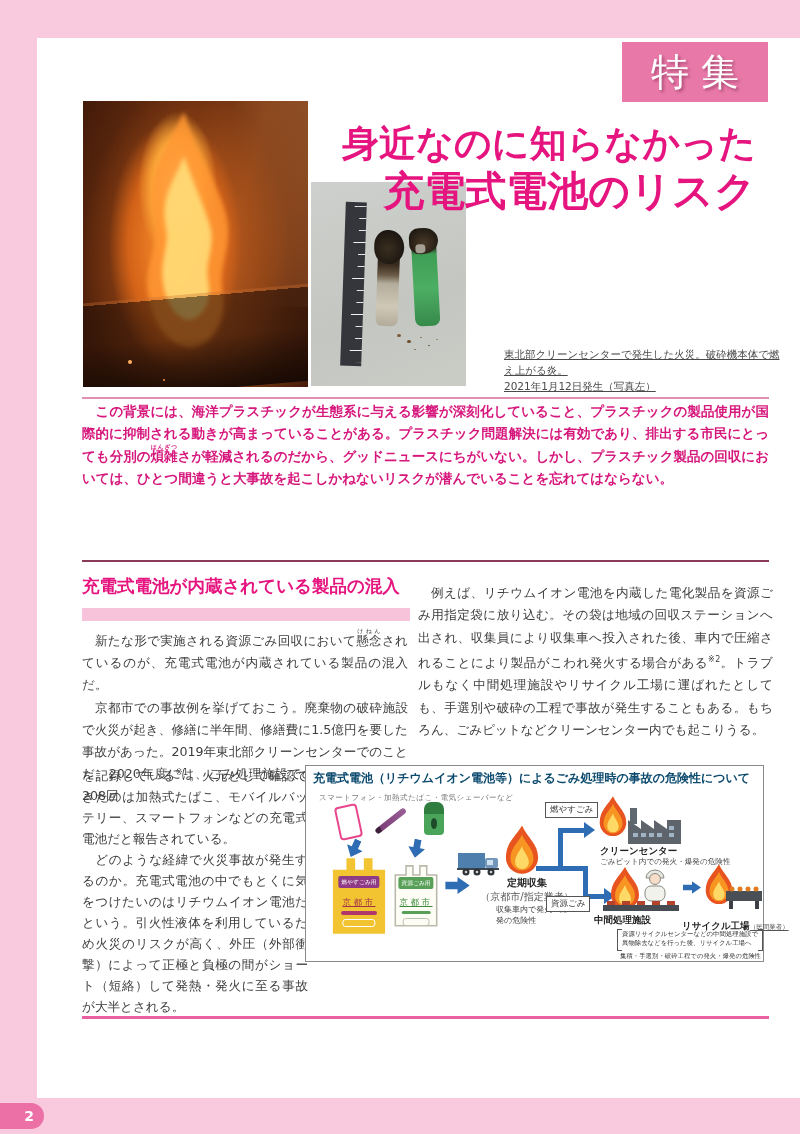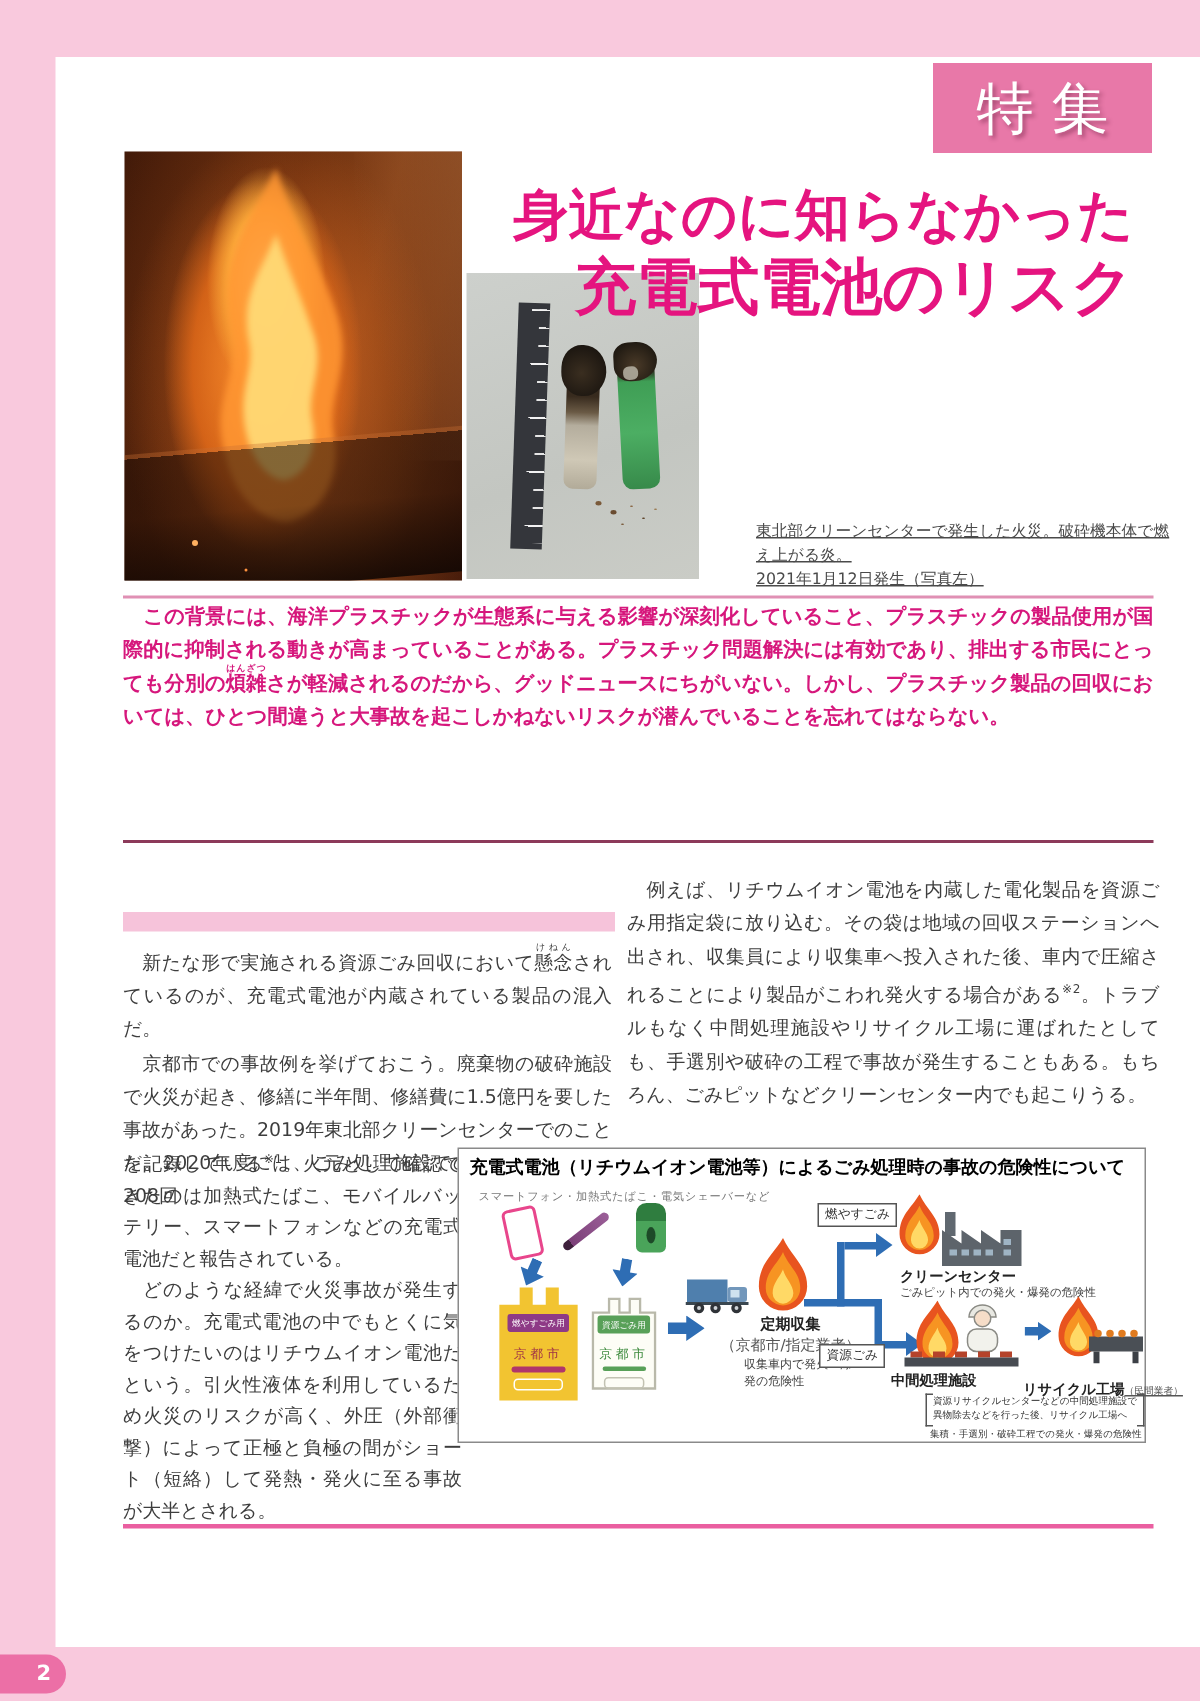--- a/index.html
+++ b/index.html
@@ -79,39 +79,39 @@
   .bodytext{color:#3d3d3d;font-size:12.6px;text-align:justify;}
   .bodytext p{margin:0;}
   .leftcol-top{left:82px;top:628px;width:326px;line-height:22.2px;}
   .leftcol-bottom{left:82px;top:762px;width:226px;line-height:21px;}
   .rightcol{left:418px;top:582px;width:355px;line-height:22.3px;}
   .sup{font-size:8px;vertical-align:super;}
 
   
   .diagram{left:305px;top:765px;width:459px;height:197px;background:#fff;border:1px solid #8a8a8a;box-sizing:border-box;z-index:3;}
   .diagram .abs{position:absolute;}
-  .dg-title{left:7px;top:4px;font-size:12px;font-weight:600;color:#000000;white-space:nowrap;text-align:center;}
+  .dg-title{left:7px;top:4px;font-size:12px;font-weight:600;color:#0c4a6e;white-space:nowrap;text-align:center;}
   .dg-devices{left:13px;top:27px;font-size:7.5px;color:#787878;letter-spacing:.5px;white-space:nowrap;}
   .icon-phone{left:31px;top:39px;width:19px;height:30px;border:2.5px solid #e8468c;border-radius:4px;transform:rotate(-12deg);}
   .icon-ecig{left:66px;top:52px;width:37px;height:5.5px;border-radius:3px;transform:rotate(-38deg);
              background:linear-gradient(90deg,#3e203c 0 16%,#7b3f78 16%,#9b5f98);}
   .icon-shaver{left:118px;top:36px;width:20px;height:33px;border-radius:7px 7px 4px 4px;
              background:linear-gradient(#2f7d3f 0 36%,#4aa45a 36%);}
   .icon-shaver::after{content:"";position:absolute;left:7px;top:16px;width:6px;height:11px;border-radius:50%;background:#1d4a28;}
   .ar-down1{left:40px;top:73px;transform:rotate(24deg);}
   .ar-down2{left:102px;top:73px;transform:rotate(10deg);}
   .bag{overflow:visible;}
   .bag-yellow{left:24px;top:88px;width:58px;height:82px;}
   .bag-white{left:87px;top:90px;width:46px;height:78px;}
   .bag .bag-label{position:absolute;left:50%;top:27%;transform:translateX(-50%);color:#fff;font-size:5.8px;
                   padding:1.5px 3px;border-radius:2px;white-space:nowrap;}
   .bag-yellow .bag-label{background:#8e3a86;}
   .bag-white .bag-label{background:#58a058;}
   .bag .bag-city{position:absolute;left:50%;top:52%;transform:translateX(-50%);font-size:8.5px;letter-spacing:2.5px;
-                 font-family:"Liberation Serif","DejaVu Serif",serif;white-space:nowrap;}
+                 font-family:"Liberation Serif","DejaVu Serif",serif;white-space:nowrap;text-decoration:underline;}
   .bag-yellow .bag-city{color:#a03446;}
   .bag-white .bag-city{color:#3c8a3c;}
   .bag .bag-bar{position:absolute;left:50%;top:70%;transform:translateX(-50%);width:62%;height:3.5px;border-radius:2px;}
   .bag-yellow .bag-bar{background:#b0366b;}
   .bag-white .bag-bar{background:#58a058;}
   .bag .bag-slot{position:absolute;left:50%;top:79%;transform:translateX(-50%);width:54%;height:6px;border-radius:3px;}
   .bag-yellow .bag-slot{border:1.5px solid #fff;}
   .bag-white .bag-slot{border:1.5px solid #c2c2b2;}
   .ar-right1{left:139px;top:111px;}
   .icon-truck{left:151px;top:84px;}
@@ -246,20 +246,21 @@
   <div class="abs rule-top"></div>
 
   <div class="abs intro">
     <p><span>　この背景には、海洋プラスチックが生態系に与える影響が深刻化していること、プラスチックの製品使用が国際的に抑制される動きが高まっていることがある。プラスチック問題解決には有効であり、排出する市民にとっても分別の</span><ruby><span>煩雑</span><rt>はんざつ</rt></ruby><span>さが軽減されるのだから、グッドニュースにちがいない。しかし、プラスチック製品の回収においては、ひとつ間違うと大事故を起こしかねないリスクが潜んでいることを忘れてはならない。</span></p>
   </div>
 
   <div class="abs rule-mid"></div>
 
   <div class="abs heading-bar"></div>
   <div class="abs heading">
+    <div>充電式電池が内蔵されている製品の混入</div>
   </div>
 
   <div class="abs bodytext leftcol-top">
     <p><span>　新たな形で実施される資源ごみ回収において</span><ruby><span>懸念</span><rt>けねん</rt></ruby><span>されているのが、充電式電池が内蔵されている製品の混入だ。</span></p>
     <p>　京都市での事故例を挙げておこう。廃棄物の破砕施設で火災が起き、修繕に半年間、修繕費に1.5億円を要した事故があった。2019年東北部クリーンセンターでのことだ。2020年度には、ごみ処理施設での発火検知回数は208回</p>
   </div>
 
   <div class="abs bodytext leftcol-bottom">
     <p><span>を記録している</span><span class="sup">※1</span><span>。火元として確認できたのは加熱式たばこ、モバイルバッテリー、スマートフォンなどの充電式電池だと報告されている。</span></p>
     <p>　どのような経緯で火災事故が発生するのか。充電式電池の中でもとくに気をつけたいのはリチウムイオン電池だという。引火性液体を利用しているため火災のリスクが高く、外圧（外部衝撃）によって正極と負極の間がショート（短絡）して発熱・発火に至る事故が大半とされる。</p>

